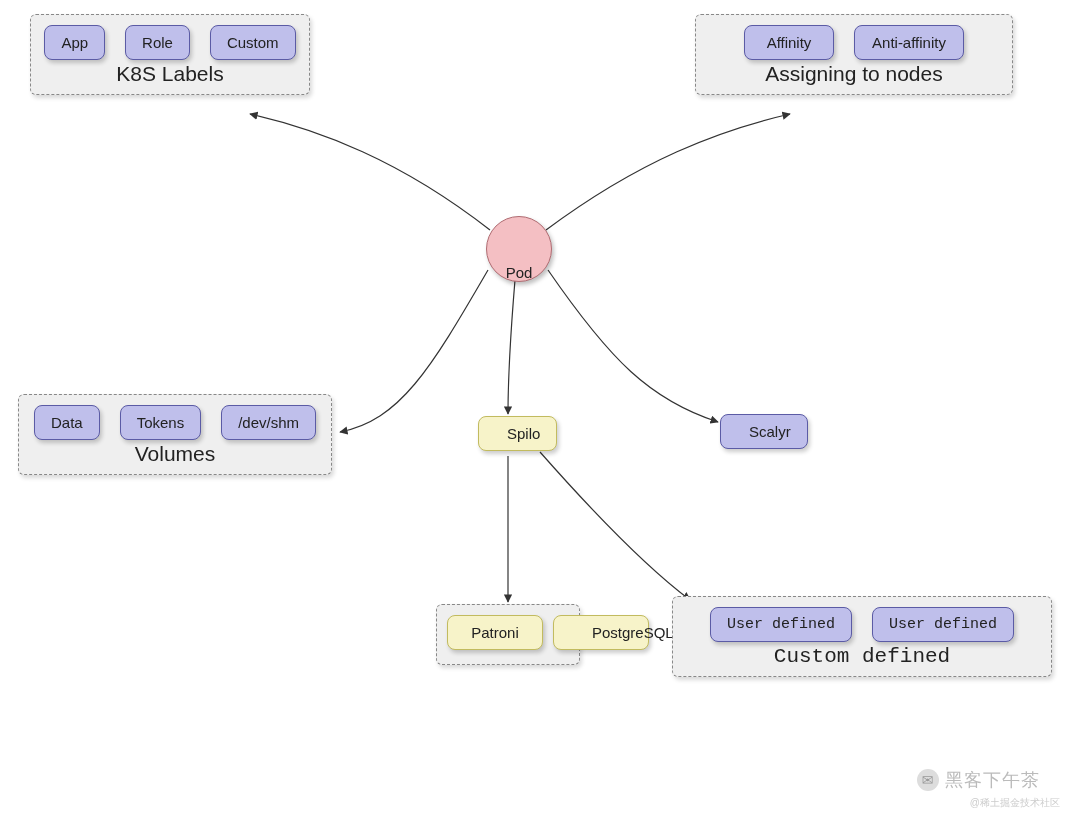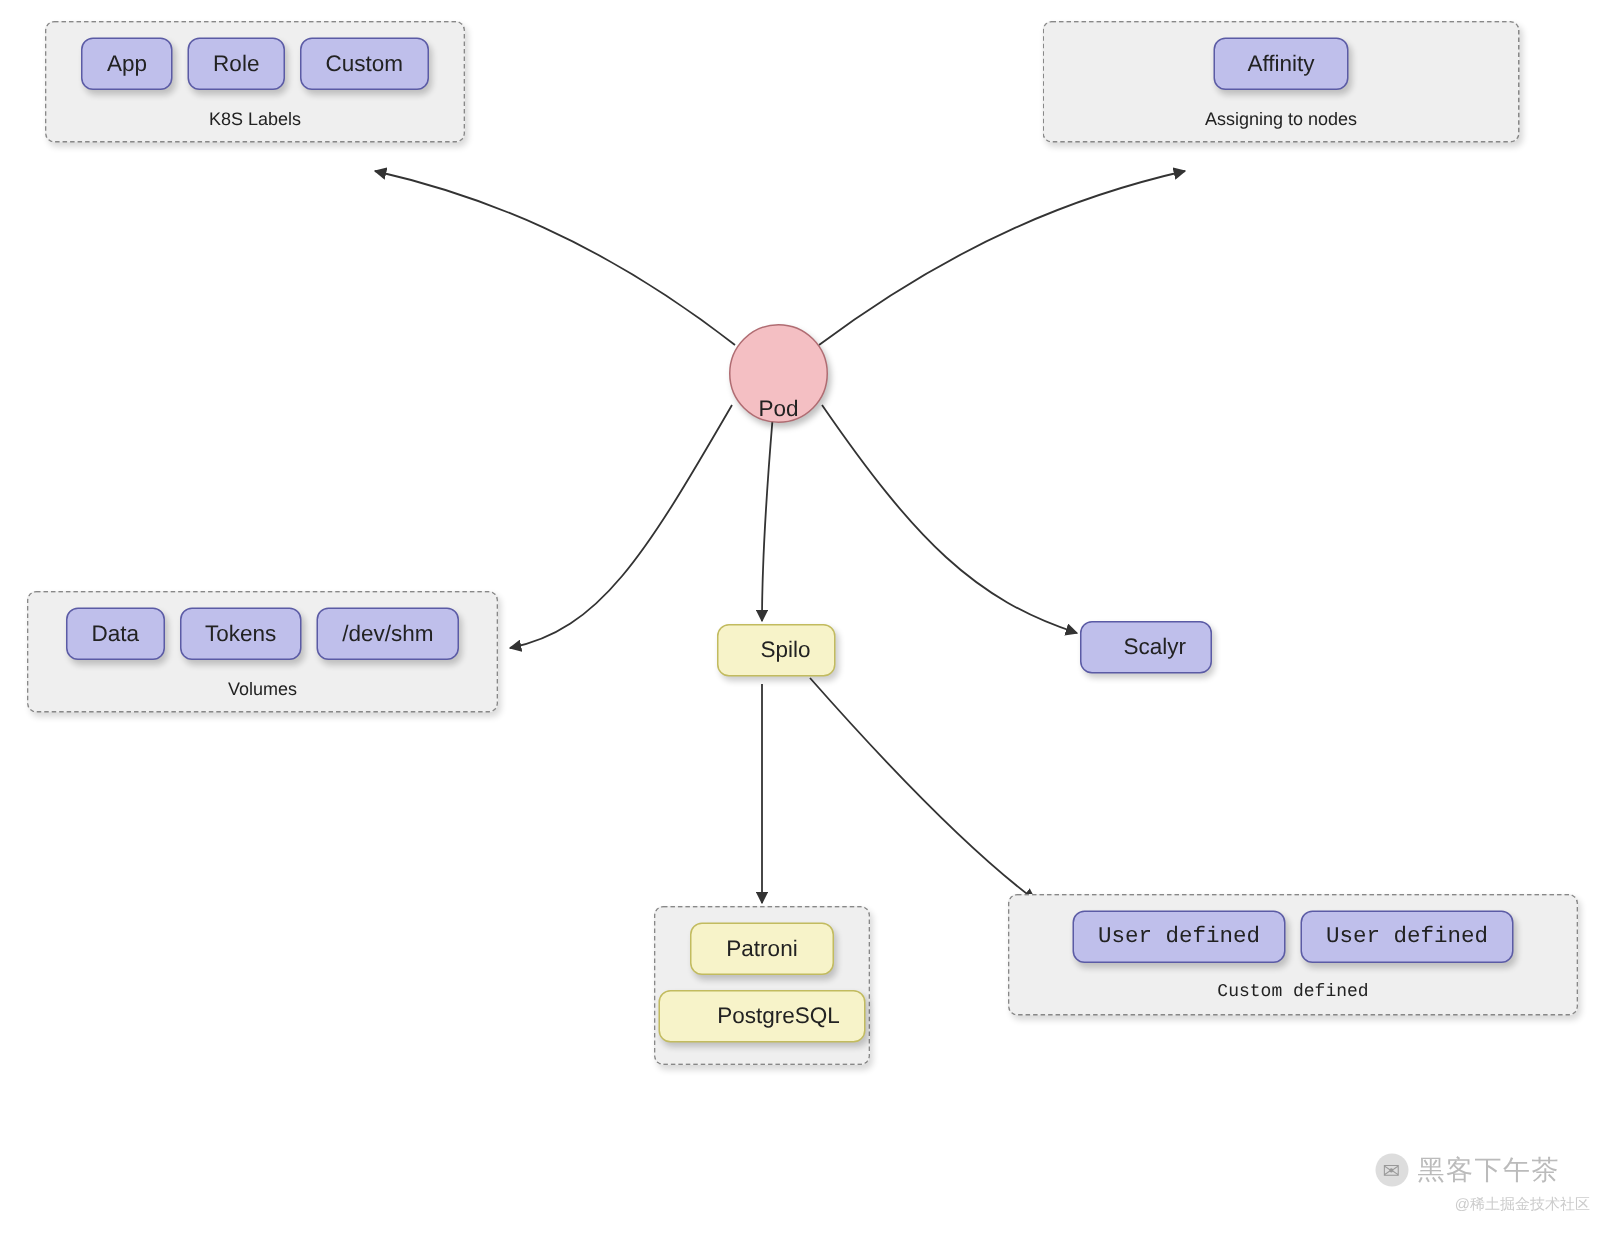--- a/index.html
+++ b/index.html
@@ -22,30 +22,29 @@
     box-shadow: 2px 3px 4px rgba(0,0,0,0.15);
     box-sizing: border-box;
     padding: 10px 10px 34px 10px;
   }
   .group .caption {
     position: absolute;
     bottom: 8px;
     left: 0;
     right: 0;
     text-align: center;
-    font-size: 12px;
+    font-size: 21px;
   }
   .row {
     display: flex;
-    gap: 10px;
+    gap: 20px;
     justify-content: center;
   }
   .col {
     display: flex;
-    flex-direction: column;
     gap: 10px;
     align-items: center;
   }
   .node {
     border: 1.5px solid #333;
     border-radius: 8px;
     padding: 8px 16px;
     font-size: 15px;
     text-align: center;
     box-shadow: 2px 3px 4px rgba(0,0,0,0.2);
@@ -143,20 +142,21 @@
     <div class="node blue"><span>App</span></div>
     <div class="node blue"><span>Role</span></div>
     <div class="node blue"><span>Custom</span></div>
   </div>
   <div class="caption">K8S Labels</div>
 </div>
 
 <div class="group" style="left:695px; top:14px; width:318px;">
   <div class="row">
     <div class="node blue" style="min-width:90px;"><span>Affinity</span></div>
+    <div class="node blue" style="min-width:110px;"><span>Anti-affinity</span></div>
   </div>
   <div class="caption">Assigning to nodes</div>
 </div>
 
 <div class="group" style="left:18px; top:394px; width:314px;">
   <div class="row">
     <div class="node blue"><span>Data</span></div>
     <div class="node blue"><span>Tokens</span></div>
     <div class="node blue"><span>/dev/shm</span></div>
   </div>

